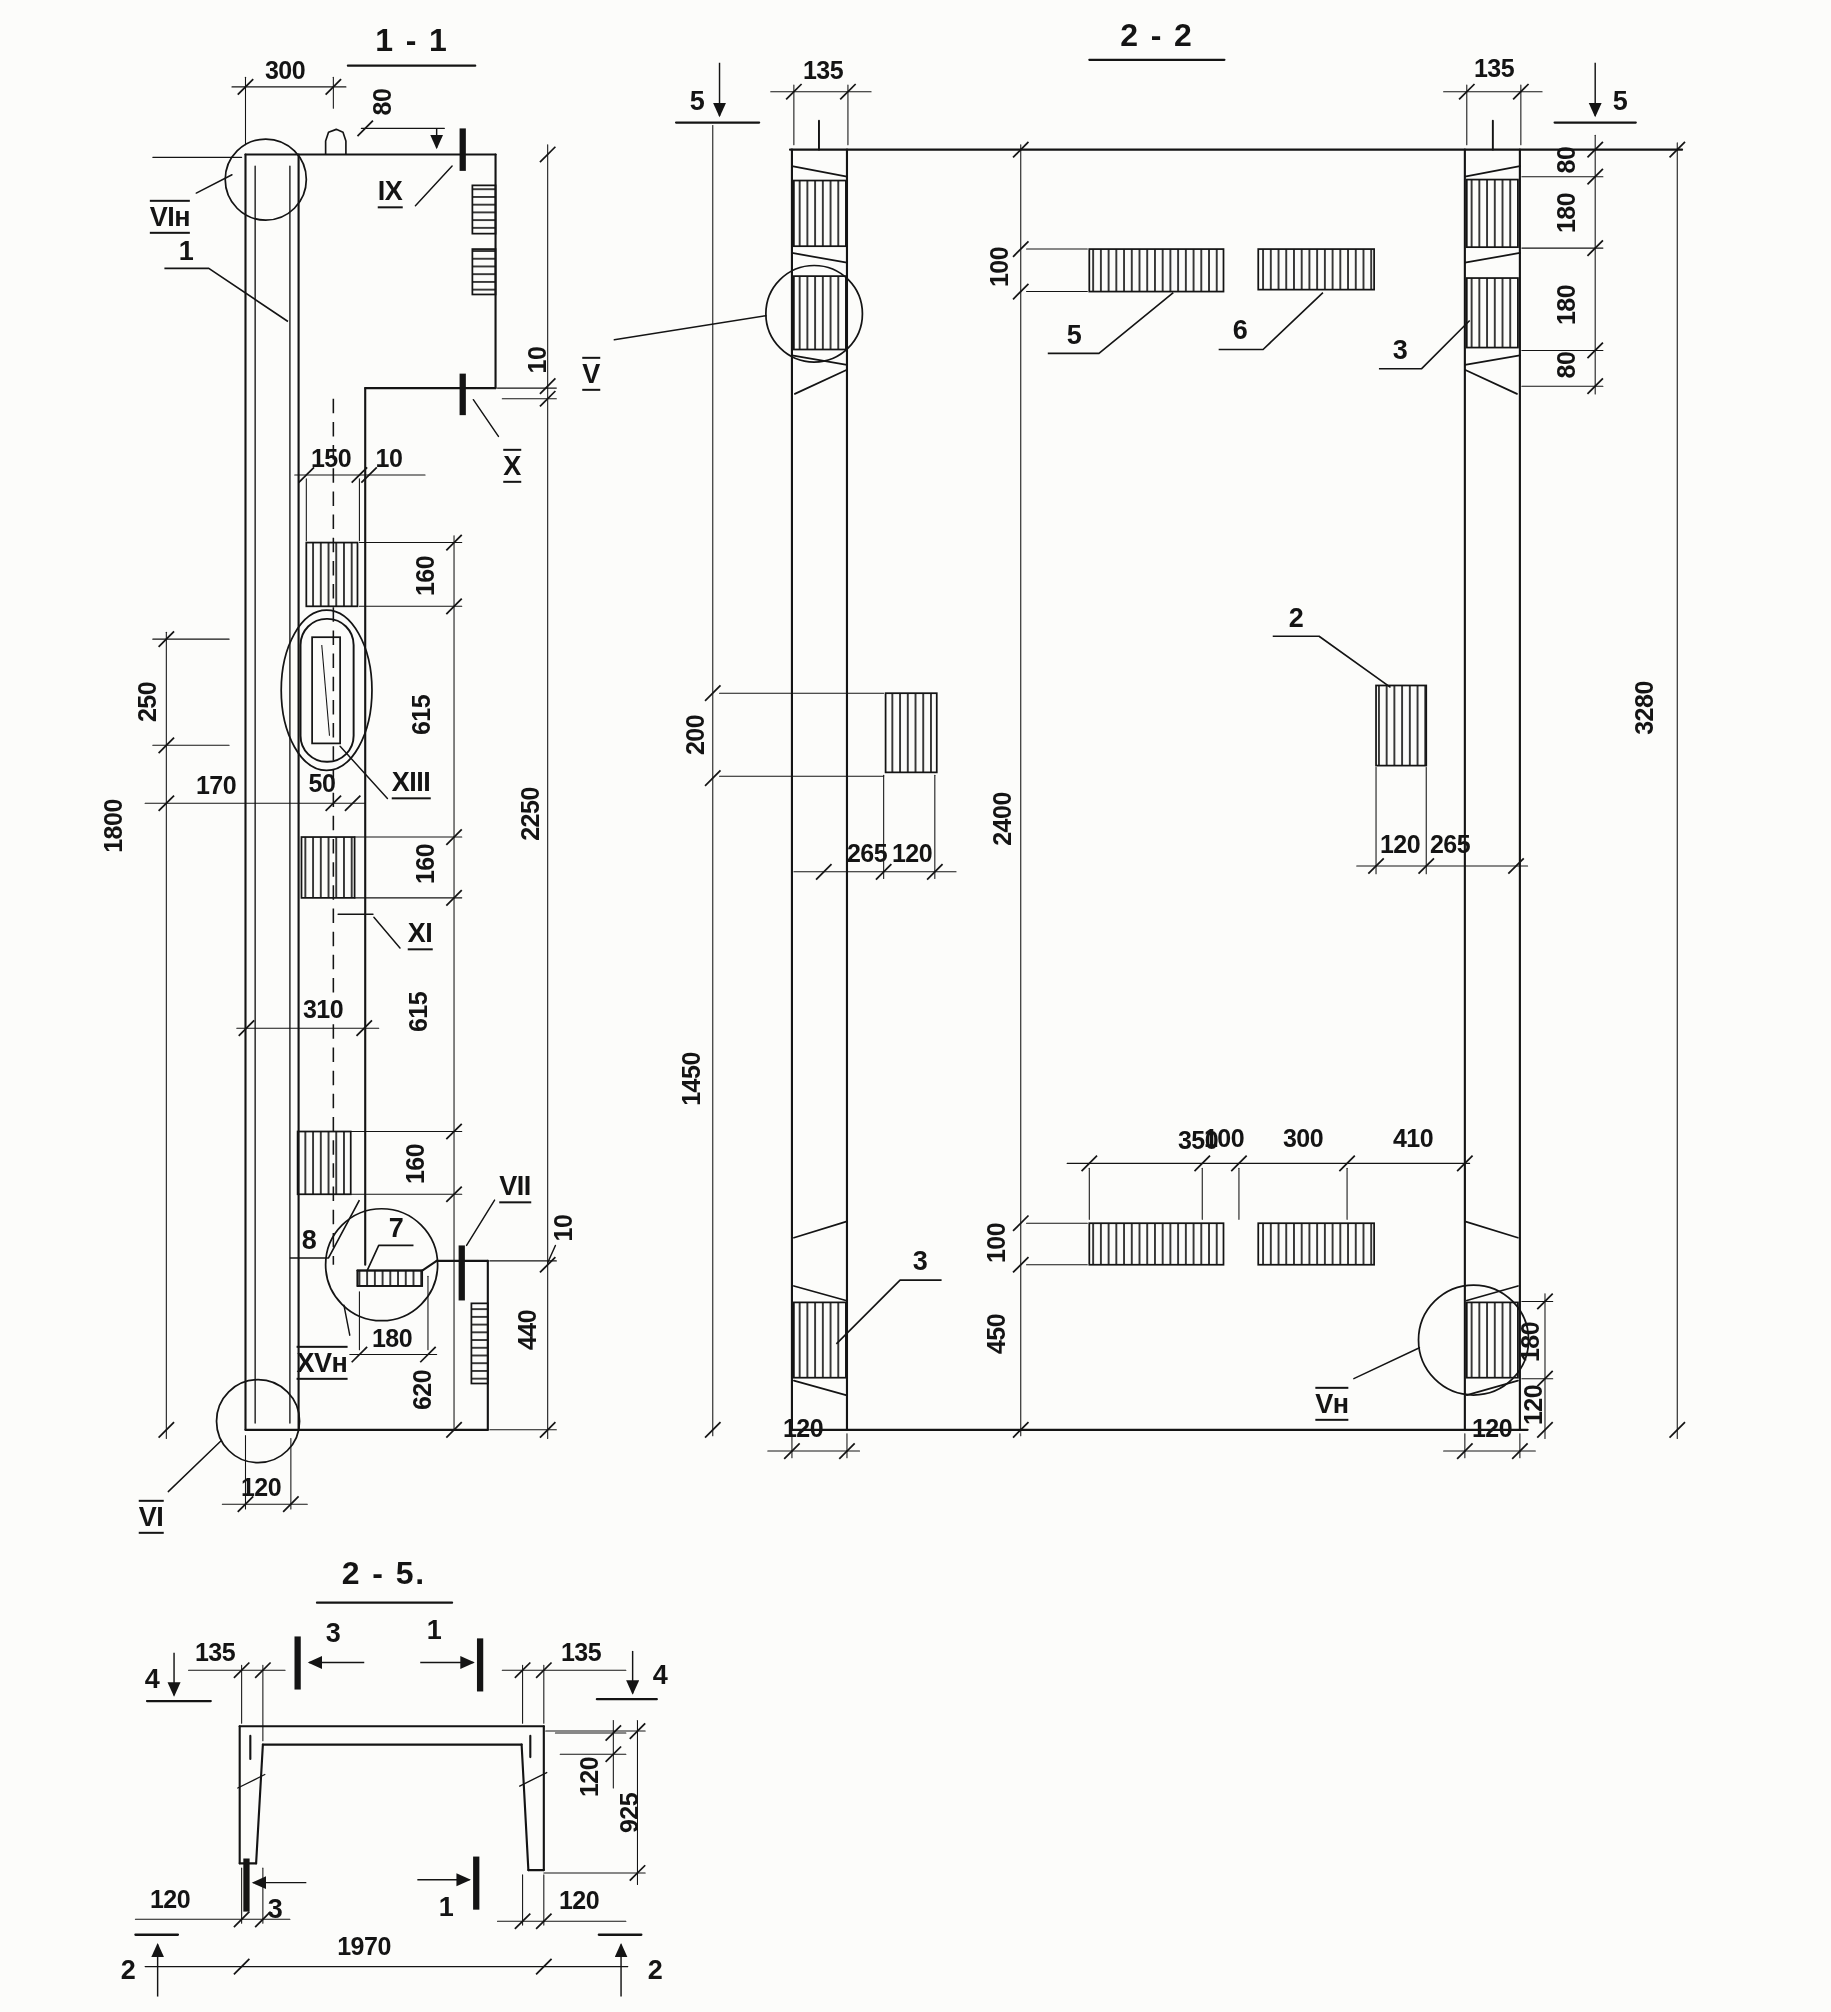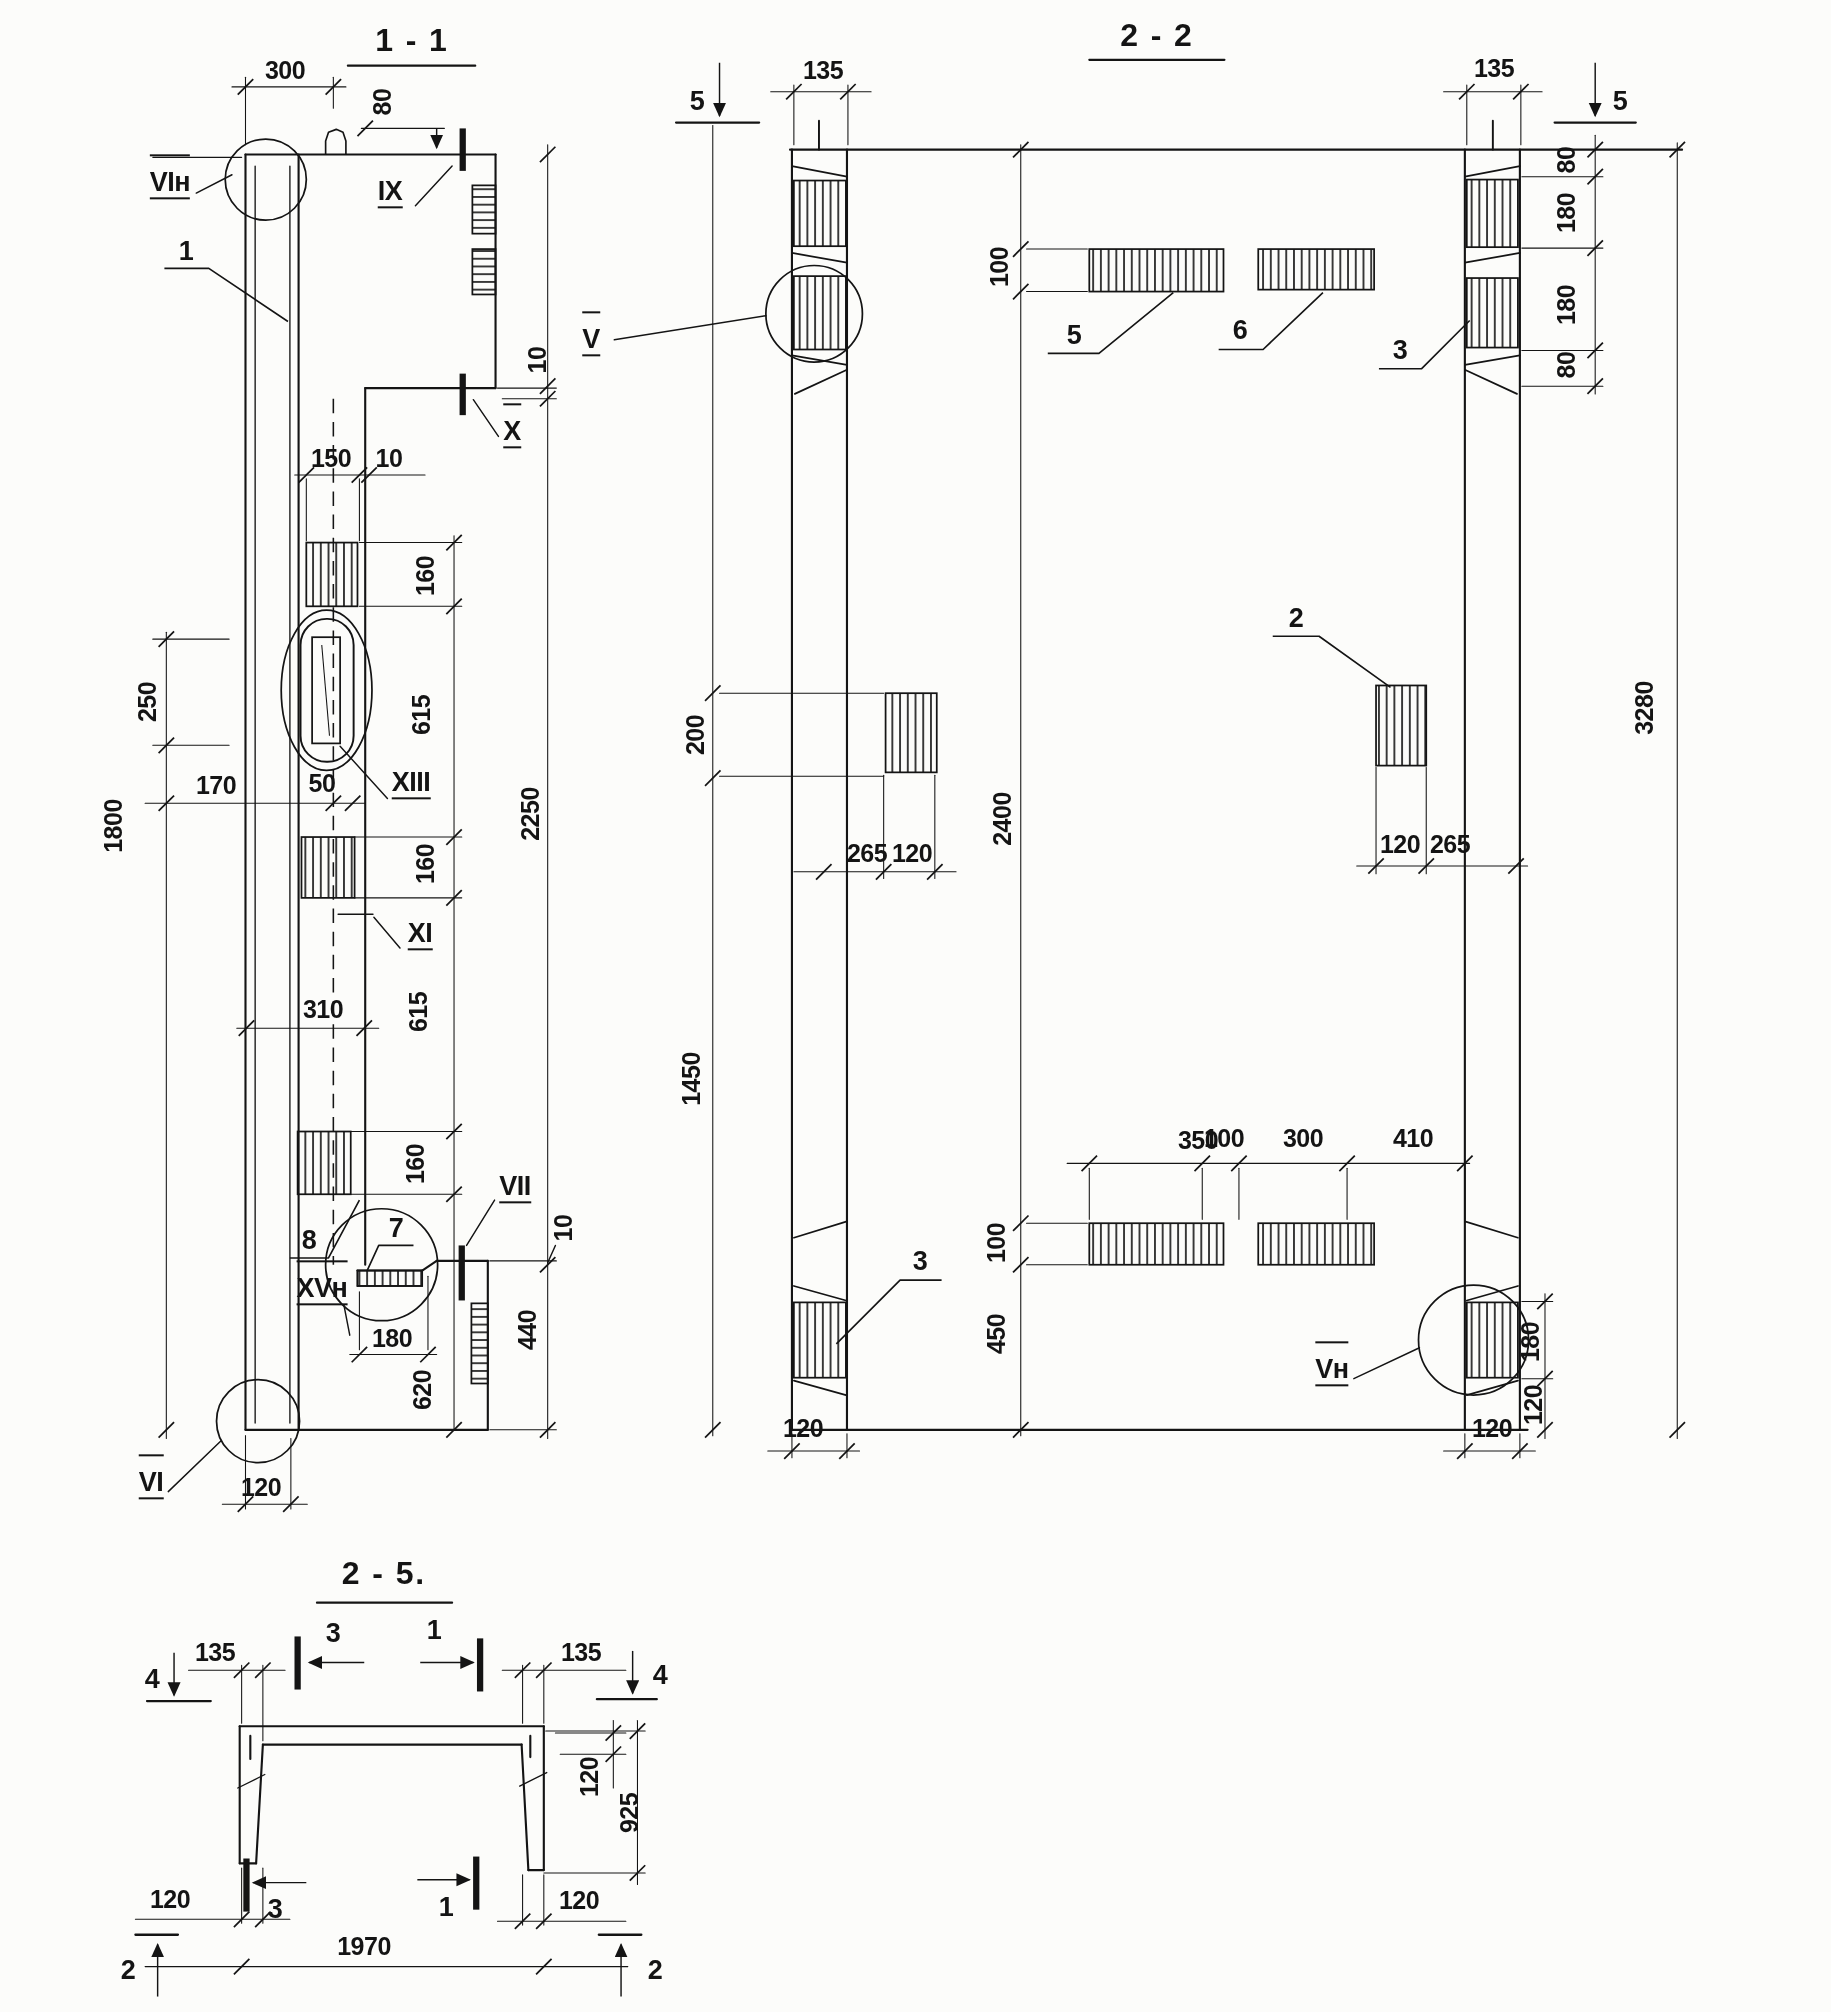--- a/index.html
+++ b/index.html
@@ -15,21 +15,21 @@
     position:absolute;
     transform:translate(-50%,-50%);
     font-weight:bold;
     font-size:25px;
     letter-spacing:-0.5px;
     color:#141414;
     white-space:nowrap;
     line-height:1.05;
   }
   .lbl.rot{transform:translate(-50%,-50%) rotate(-90deg);}
-  .lbl.ovl{border-top:2.9px solid #141414;padding-top:12px;}
+  .lbl.ovl{border-top:2.9px solid #141414;padding-top:1px;margin-top:40px;}
   .lbl.unl{border-bottom:2.9px solid #141414;padding-bottom:1px;}
   .lbl.big{font-size:32px;letter-spacing:1.9px;}
   .lbl.sec{font-size:27px;}
 </style>
 </head>
 <body>
 
 <div class="sheet">
   <svg class="linework" width="1832" height="2012" viewBox="0 0 1897 2084">
     <defs>
@@ -365,21 +365,21 @@
       <span class="lbl rot" style="left: 425px; top: 864px;">160</span>
       <span class="lbl rot" style="left: 530px; top: 814px;">2250</span>
       <span class="lbl sec unl" style="left: 420px; top: 935px;">XI</span>
       <span class="lbl rot" style="left: 418px; top: 1012px;">615</span>
       <span class="lbl" style="left: 323px; top: 1009px; text-align: right;">310</span>
       <span class="lbl rot" style="left: 415px; top: 1164px;">160</span>
       <span class="lbl sec" style="left: 309px; top: 1240px;">8</span>
       <span class="lbl sec" style="left: 396px; top: 1228px;">7</span>
       <span class="lbl sec unl" style="left: 515px; top: 1188px;">VII</span>
       <span class="lbl rot" style="left: 563px; top: 1228px;">10</span>
-      <span class="lbl sec ovl unl" style="left: 322px; top: 1283px;">XVн</span>
+      <span class="lbl sec ovl unl" style="left: 322px; top: 1323px;">XVн</span>
       <span class="lbl" style="left: 392px; top: 1338px;">180</span>
       <span class="lbl rot" style="left: 527px; top: 1330px;">440</span>
       <span class="lbl rot" style="left: 422px; top: 1390px;">620</span>
       <span class="lbl sec ovl unl" style="left: 151px; top: 1477px;">VI</span>
       <span class="lbl" style="left: 261px; top: 1487px;">120</span>
       <span class="lbl rot" style="left: 113px; top: 826px;">1800</span>
       <span class="lbl big" style="left: 1157px; top: 36px;">2 - 2</span>
       <span class="lbl sec" style="left: 697px; top: 101px;">5</span>
       <span class="lbl" style="left: 823px; top: 70px;">135</span>
       <span class="lbl" style="left: 1494px; top: 68px;">135</span>

